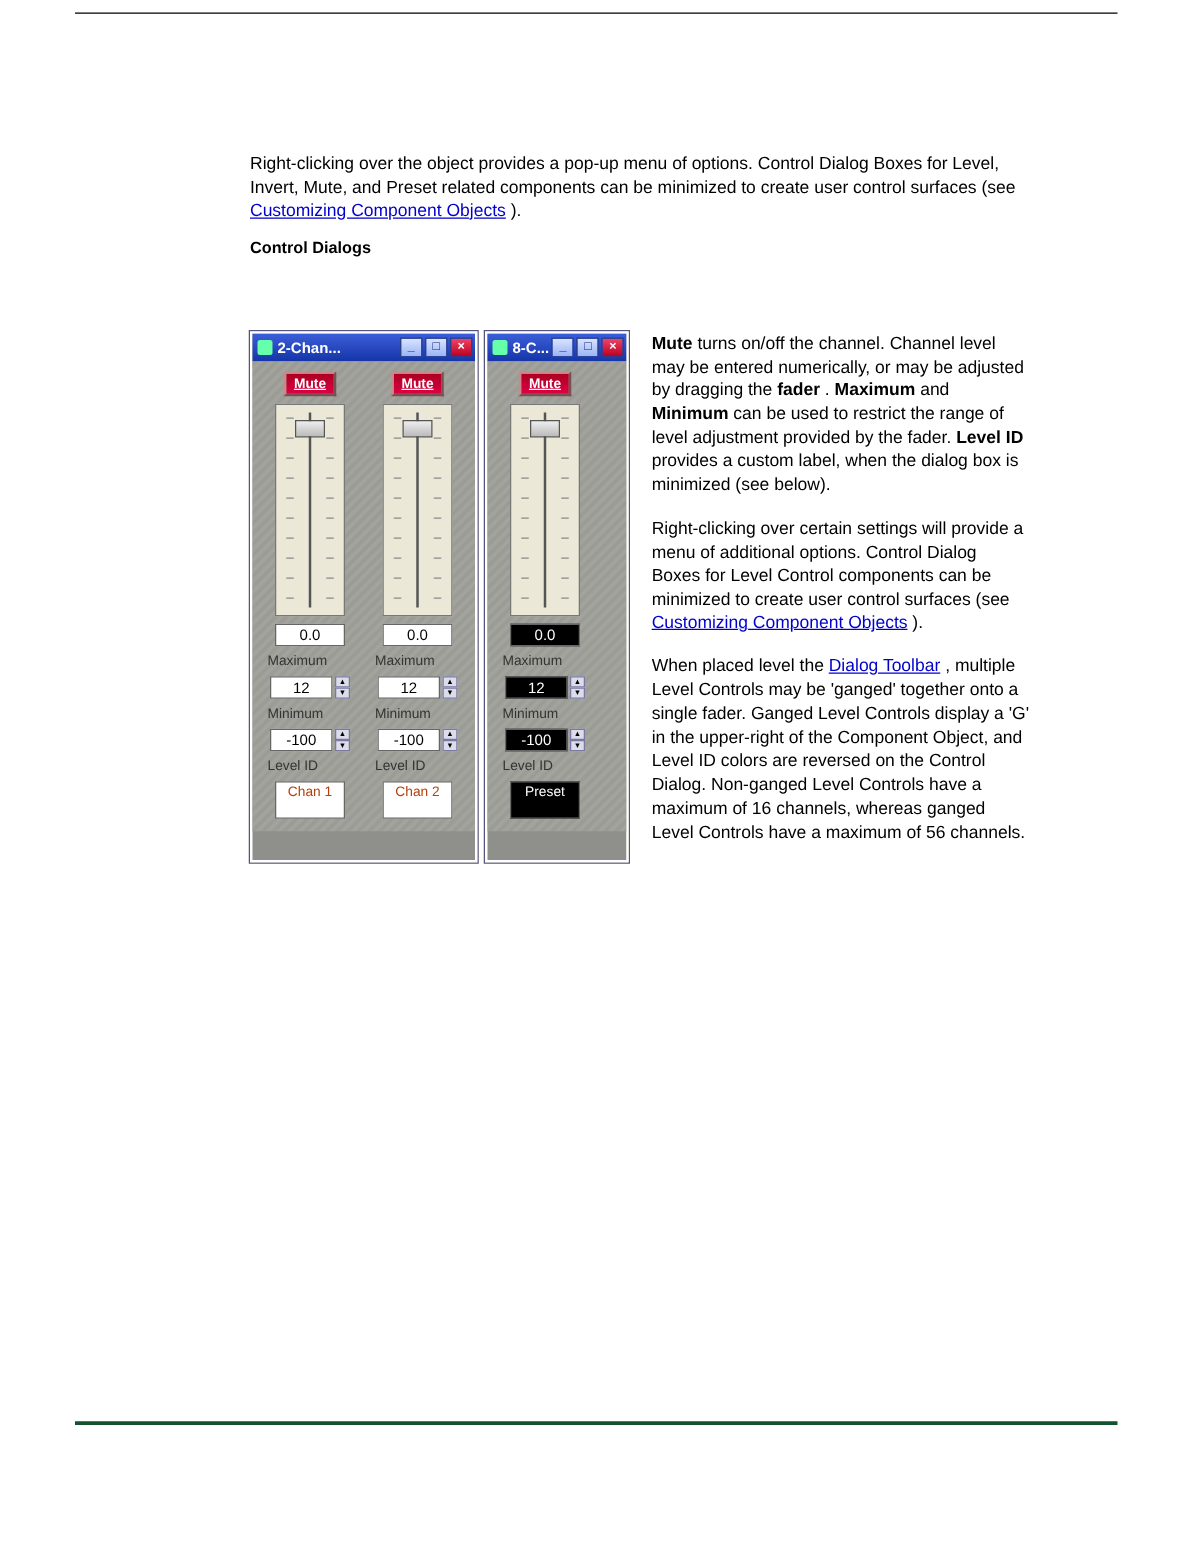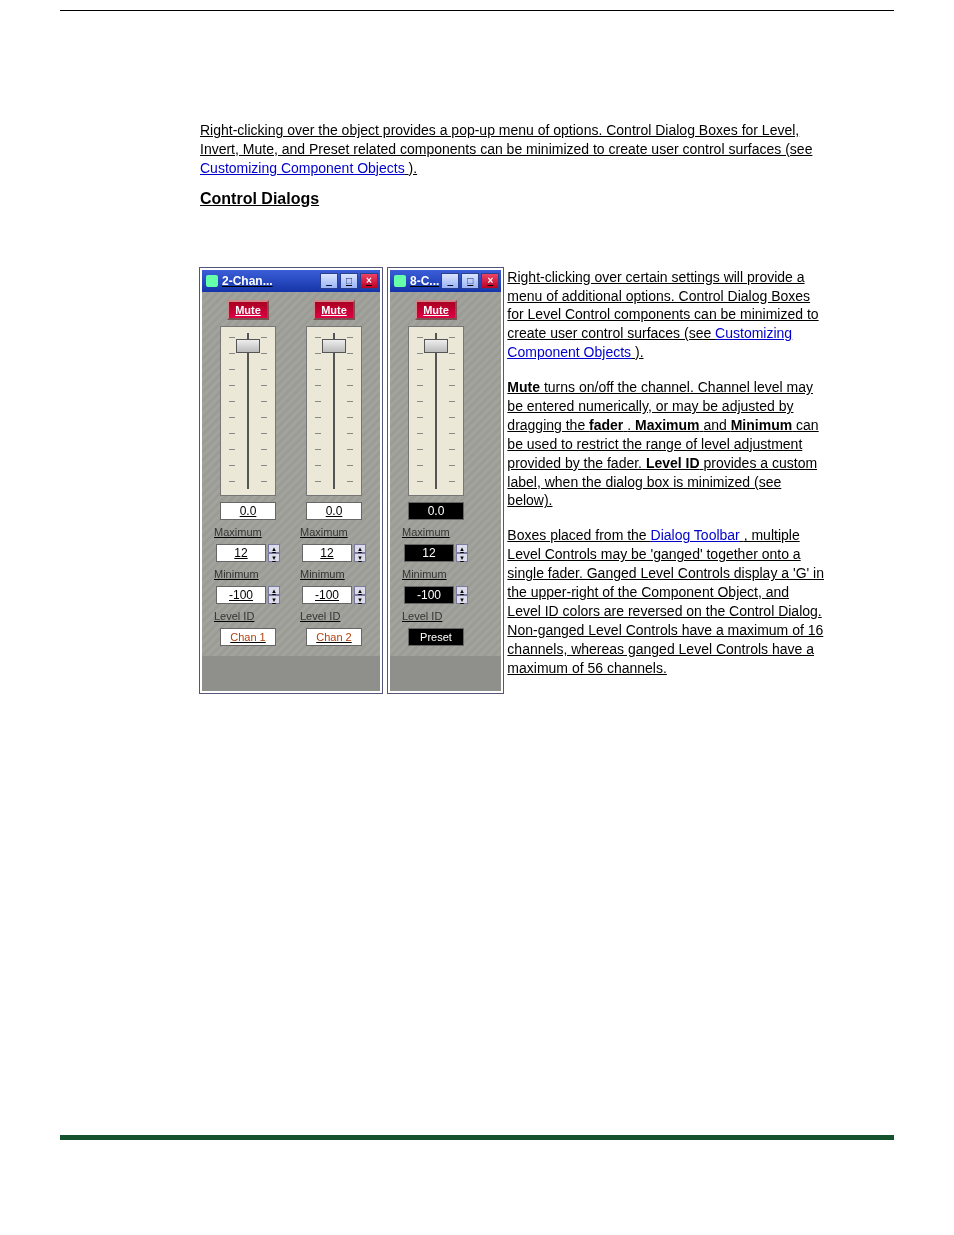--- a/index.html
+++ b/index.html
@@ -8,31 +8,30 @@
     font-size: 14px;
     color: #000;
     background: #fff;
     width: 954px;
     height: 1235px;
     position: relative;
   }
   .page {
     padding: 70px 70px 70px 140px;
     border-top: 1px solid #000;
-    border-bottom: 5px solid #14532d;
+    border-bottom: 3px solid #14532d;
     margin: 0 60px;
     height: 1130px;
     position: relative;
     top: 10px;
-    text-decoration: underline;
   }
   .intro { margin: 40px 0 8px 0; line-height: 1.35; }
-  .heading { font-weight: bold; font-size: 16px; margin: 12px 0 20px 0; }
+  .heading { font-weight: bold; font-size: 13px; margin: 12px 0 20px 0; }
   .link { color: #0000cc; text-decoration: underline; }
-  .content-row { display: flex; gap: 4px; margin-top: 60px; }
+  .content-row { display: flex; gap: 18px; margin-top: 60px; }
   .dialogs-img { display: flex; gap: 6px; }
   .dialog {
     background: #8f8f8b;
     border: 2px solid #fff;
     box-shadow: 0 0 0 1px #55557a;
     display: inline-block;
   }
   .titlebar {
     height: 22px;
     background: linear-gradient(#3b5ed8, #1534a8);
@@ -97,21 +96,21 @@
     width: 56px; height:18px; text-align:center;
     background:#fff; border:1px solid #666; font-size:12px;
     line-height:16px;
   }
   .numbox.dark { background:#000; color:#fff; }
   .lbl { font-size:11px; color:#333; align-self:flex-start; padding-left:6px; }
   .spin { display:flex; align-items:flex-end; gap:2px; }
   .spin .numbox{ width:50px;}
   .spinbtns { display:flex; flex-direction:column; }
   .sp { width:12px; height:9px; background:#dcdcea; border:1px solid #7a7aa0; font-size:7px; line-height:7px; text-align:center;}
-  .idbox { width:56px; height:18px; background:#fff; border:1px solid #666; font-size:11px; text-align:center; line-height:16px; color:#b4400d;}
+  .idbox { width:56px; height:30px; background:#fff; border:1px solid #666; font-size:11px; text-align:center; line-height:16px; color:#b4400d;}
   .idbox.dark { background:#000; color:#fff; }
   .text-col { flex:1; line-height:1.35; font-size:14px; }
   .text-col p { margin-bottom: 16px; }
   .bold { font-weight: bold; color:#000; }
 </style>
 </head>
 <body>
 
 <div class="page">
 
@@ -250,36 +249,36 @@
               </div>
               <div class="lbl">Level ID</div>
               <div class="idbox dark">Preset</div>
             </div>
           </div>
         </div>
       </div>
 
     <div class="text-col">
       <p>
-        <span>Right-clicking over certain settings will provide a menu of additional options. Control Dialog Boxes for Level Control components can be minimized to create user control surfaces (see </span>
-        <a class="link">Customizing Component Objects</a>
-        <span>).</span>
-      </p>
-      <p>
         <span class="bold">Mute</span>
         <span> turns on/off the channel. Channel level may be entered numerically, or may be adjusted by dragging the </span>
         <span class="bold">fader</span>
         <span>. </span>
         <span class="bold">Maximum</span>
         <span> and </span>
         <span class="bold">Minimum</span>
         <span> can be used to restrict the range of level adjustment provided by the fader. </span>
         <span class="bold">Level ID</span>
         <span> provides a custom label, when the dialog box is minimized (see below).</span>
       </p>
       <p>
-        <span>Boxes placed from the </span>
+        <span>Right-clicking over certain settings will provide a menu of additional options. Control Dialog Boxes for Level Control components can be minimized to create user control surfaces (see </span>
+        <a class="link">Customizing Component Objects</a>
+        <span>).</span>
+      </p>
+      <p>
+        <span>When placed level the </span>
         <a class="link">Dialog Toolbar</a>
         <span>, multiple Level Controls may be 'ganged' together onto a single fader. Ganged Level Controls display a 'G' in the upper-right of the Component Object, and Level ID colors are reversed on the Control Dialog. Non-ganged Level Controls have a maximum of 16 channels, whereas ganged Level Controls have a maximum of 56 channels.</span>
       </p>
     </div>
   </div>
 </div>
 
 </body></html>

